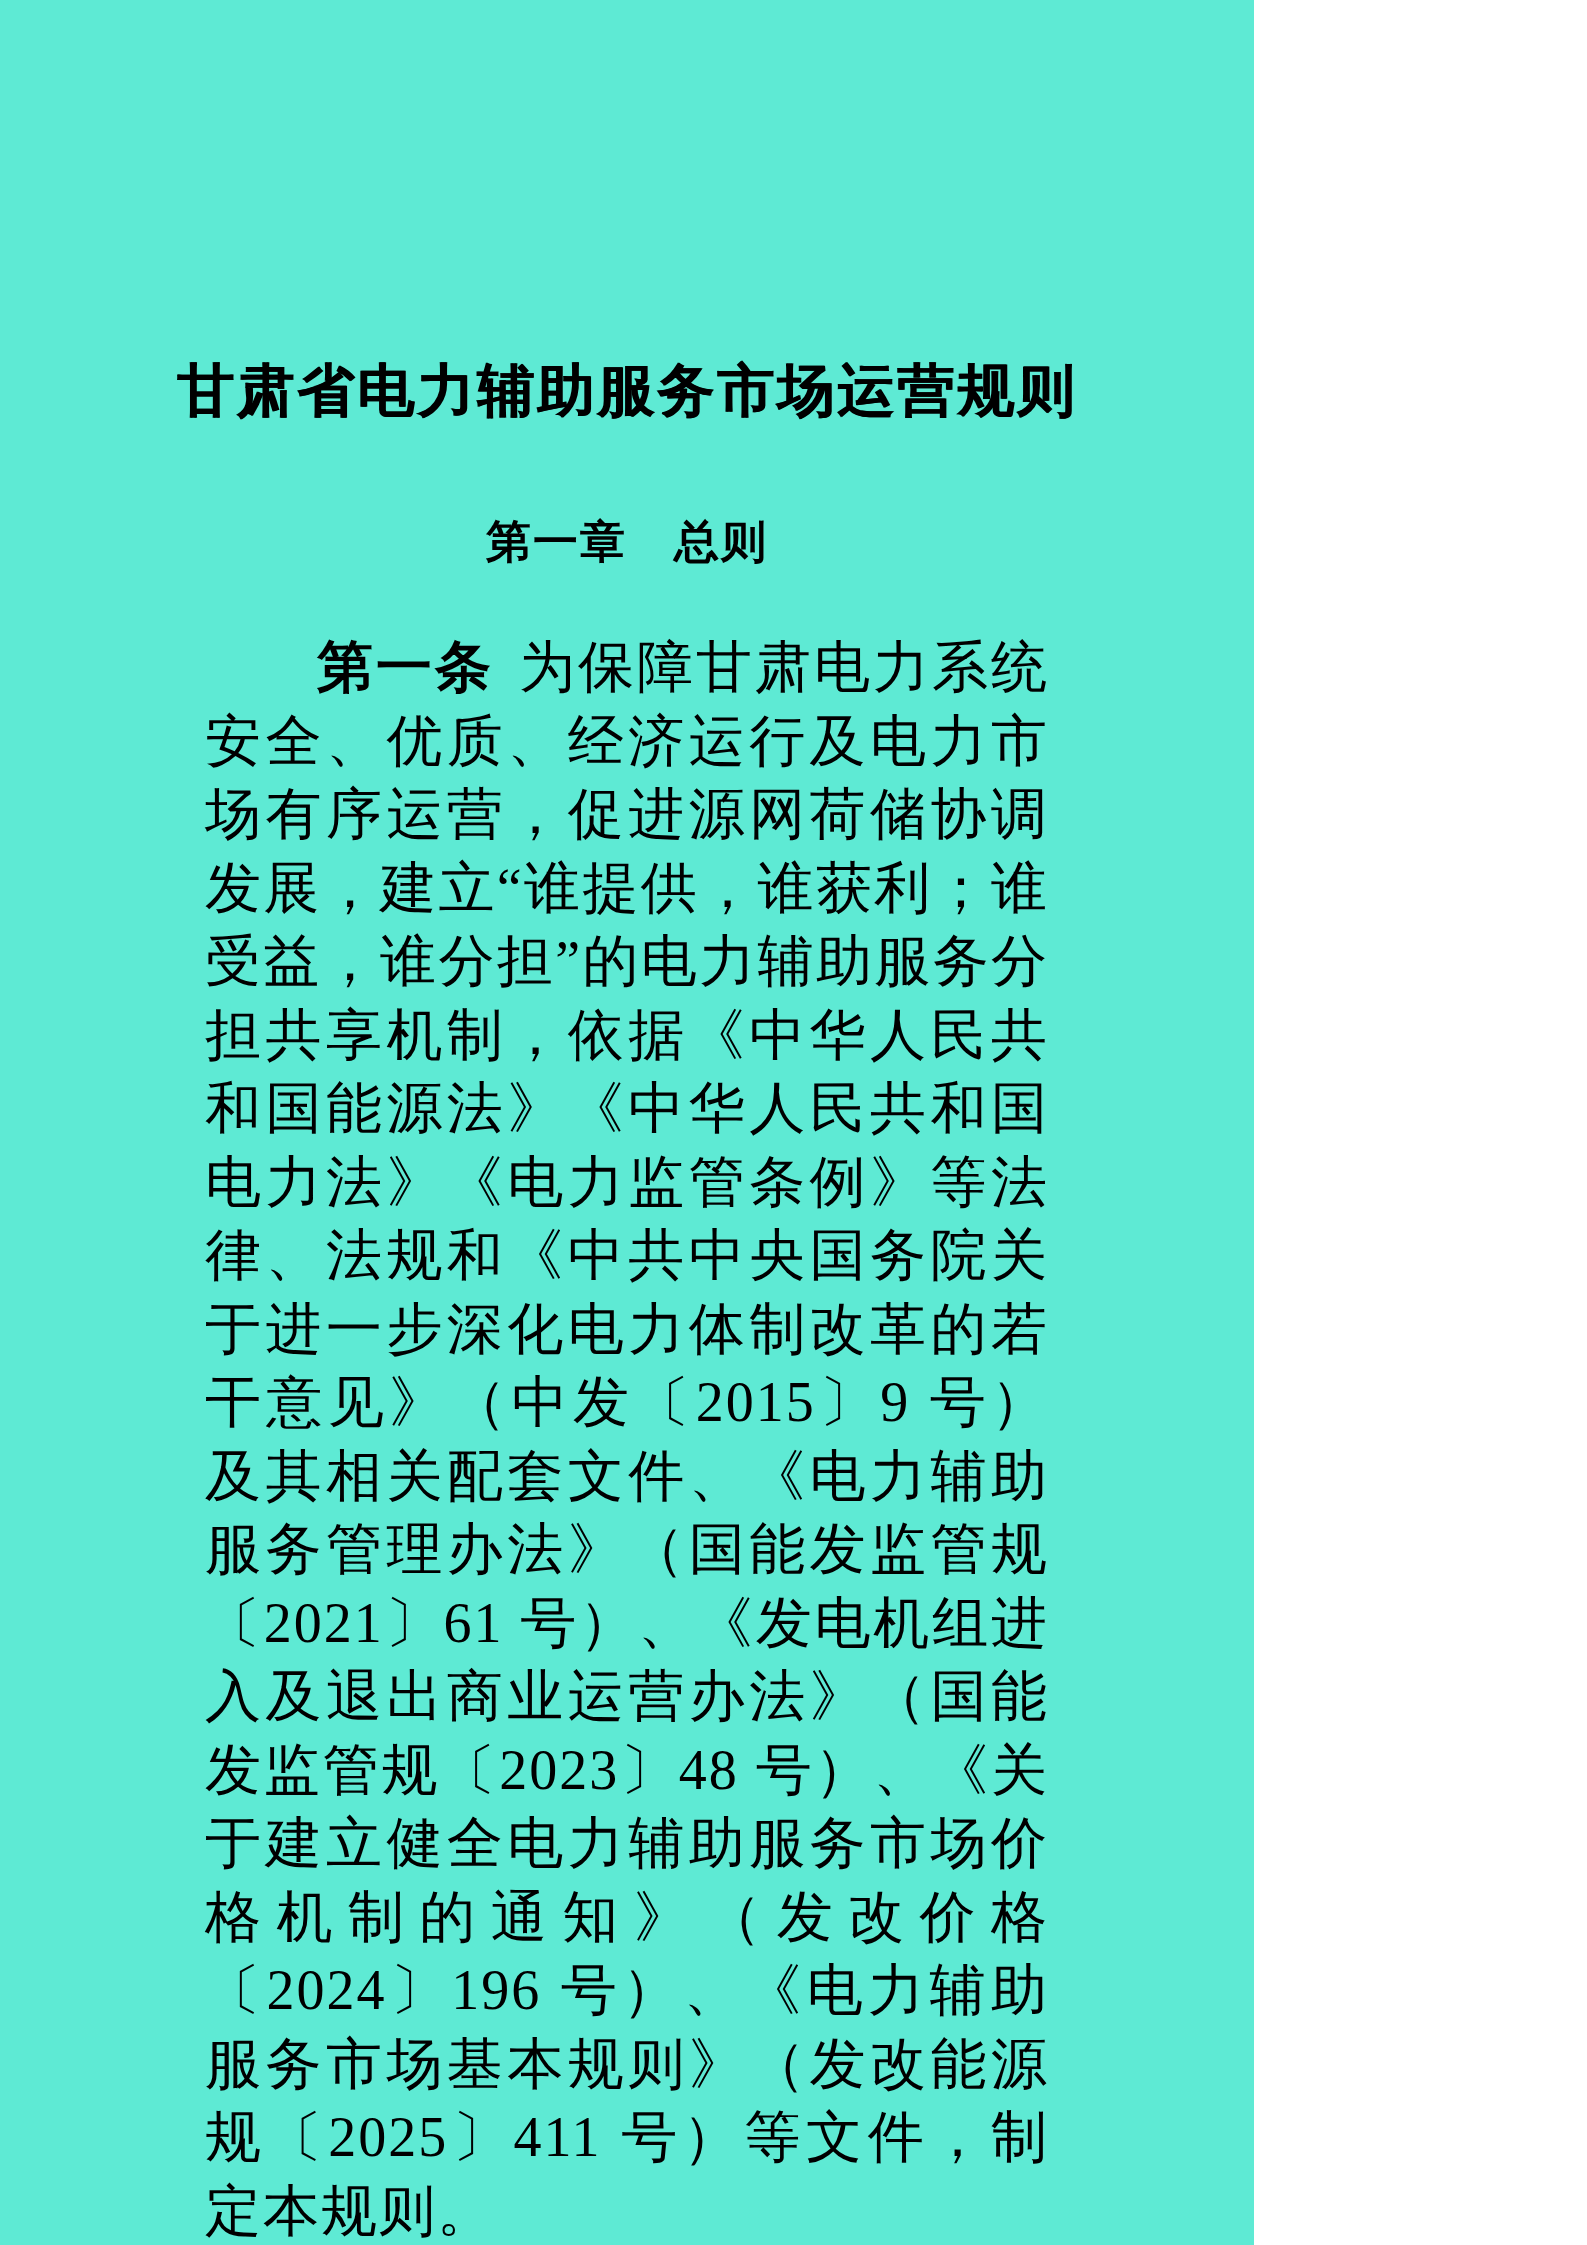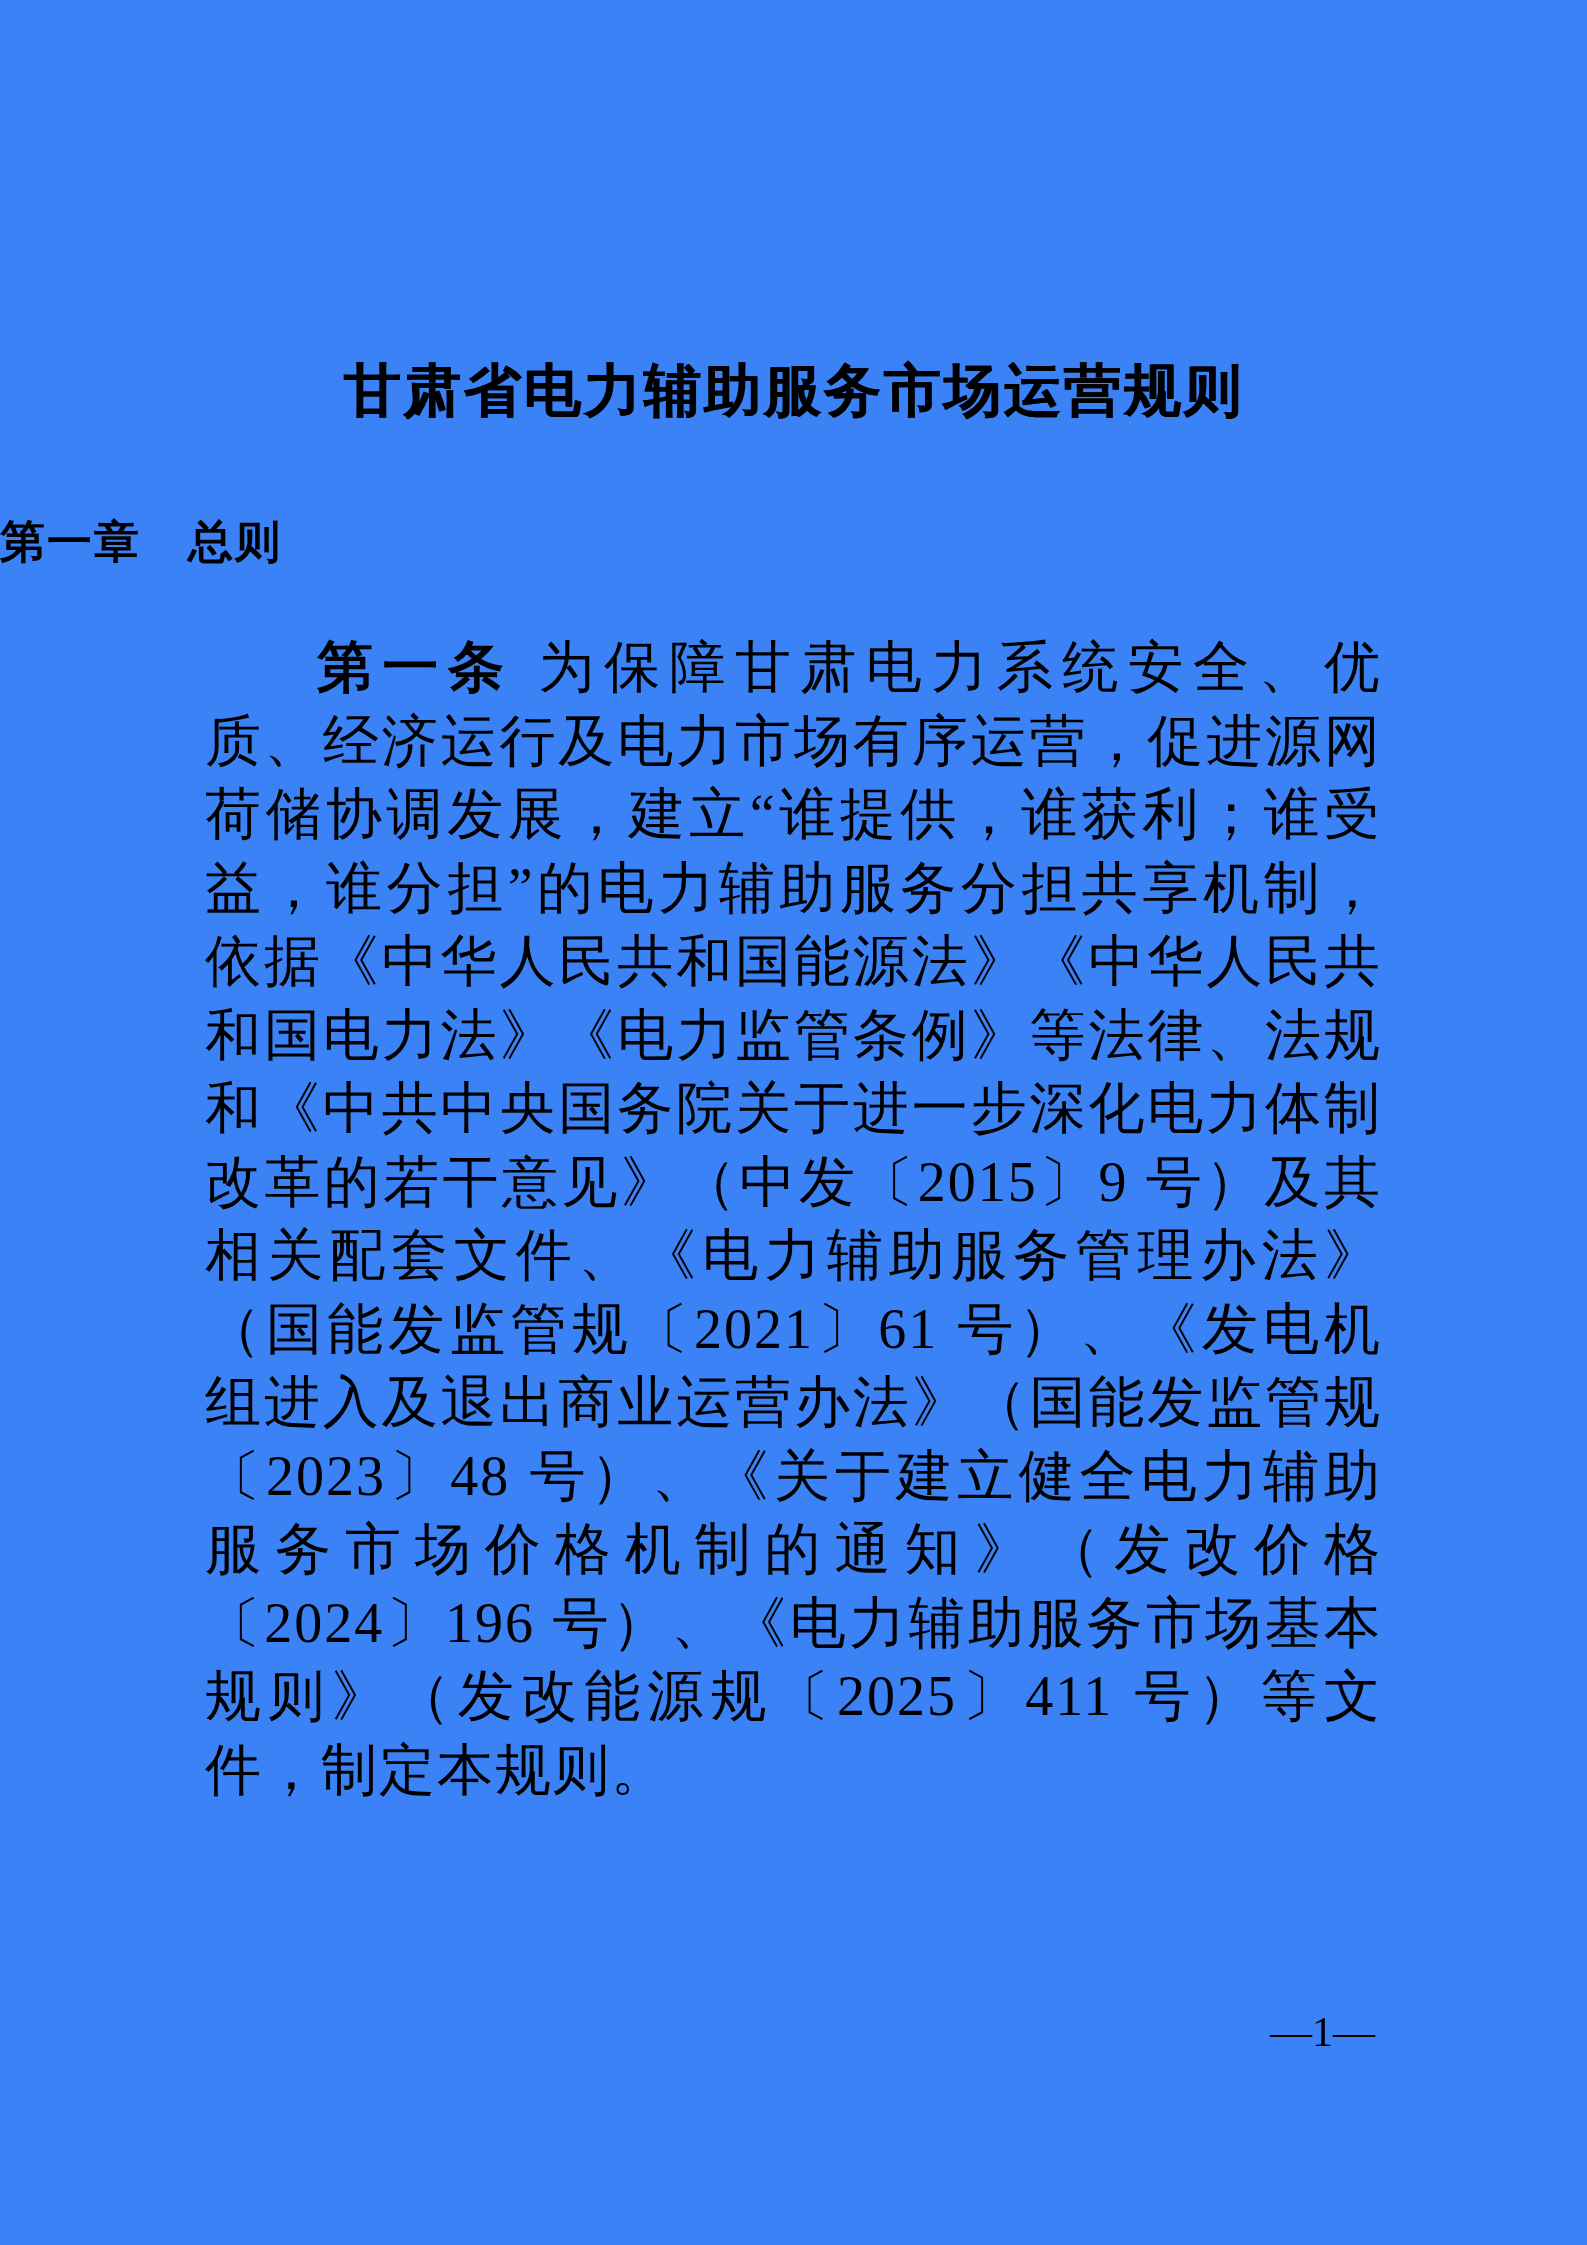--- a/index.html
+++ b/index.html
@@ -3,38 +3,39 @@
 <meta charset="utf-8">
 <style>
   html, body {
     margin: 0;
     padding: 0;
     background: #ffffff;
     color: #000000;
   }
   .page {
     position: relative;
-    width: 1587px;
+    width: 1254px;
     height: 2245px;
-    background: #3b82f6;
+    background: #5eead4;
     overflow: hidden;
     font-family: "Liberation Serif", "DejaVu Serif", serif;
   }
   .doc-title {
     margin: 0;
     padding-top: 352px;
     text-align: center;
     font-weight: 900;
     font-size: 57px;
     line-height: 78px;
     letter-spacing: 3px;
     text-shadow: 1px 0 0 currentColor;
   }
   .chapter-heading {
     margin: 86px 0 0 0;
+    text-align: center;
     font-family: "Liberation Sans", "DejaVu Sans", sans-serif;
     font-weight: bold;
     font-size: 45px;
     line-height: 52px;
     letter-spacing: 2px;
   }
   .body-text {
     margin: 62px 205px 0 205px;
     font-size: 56px;
     line-height: 73.5px;

